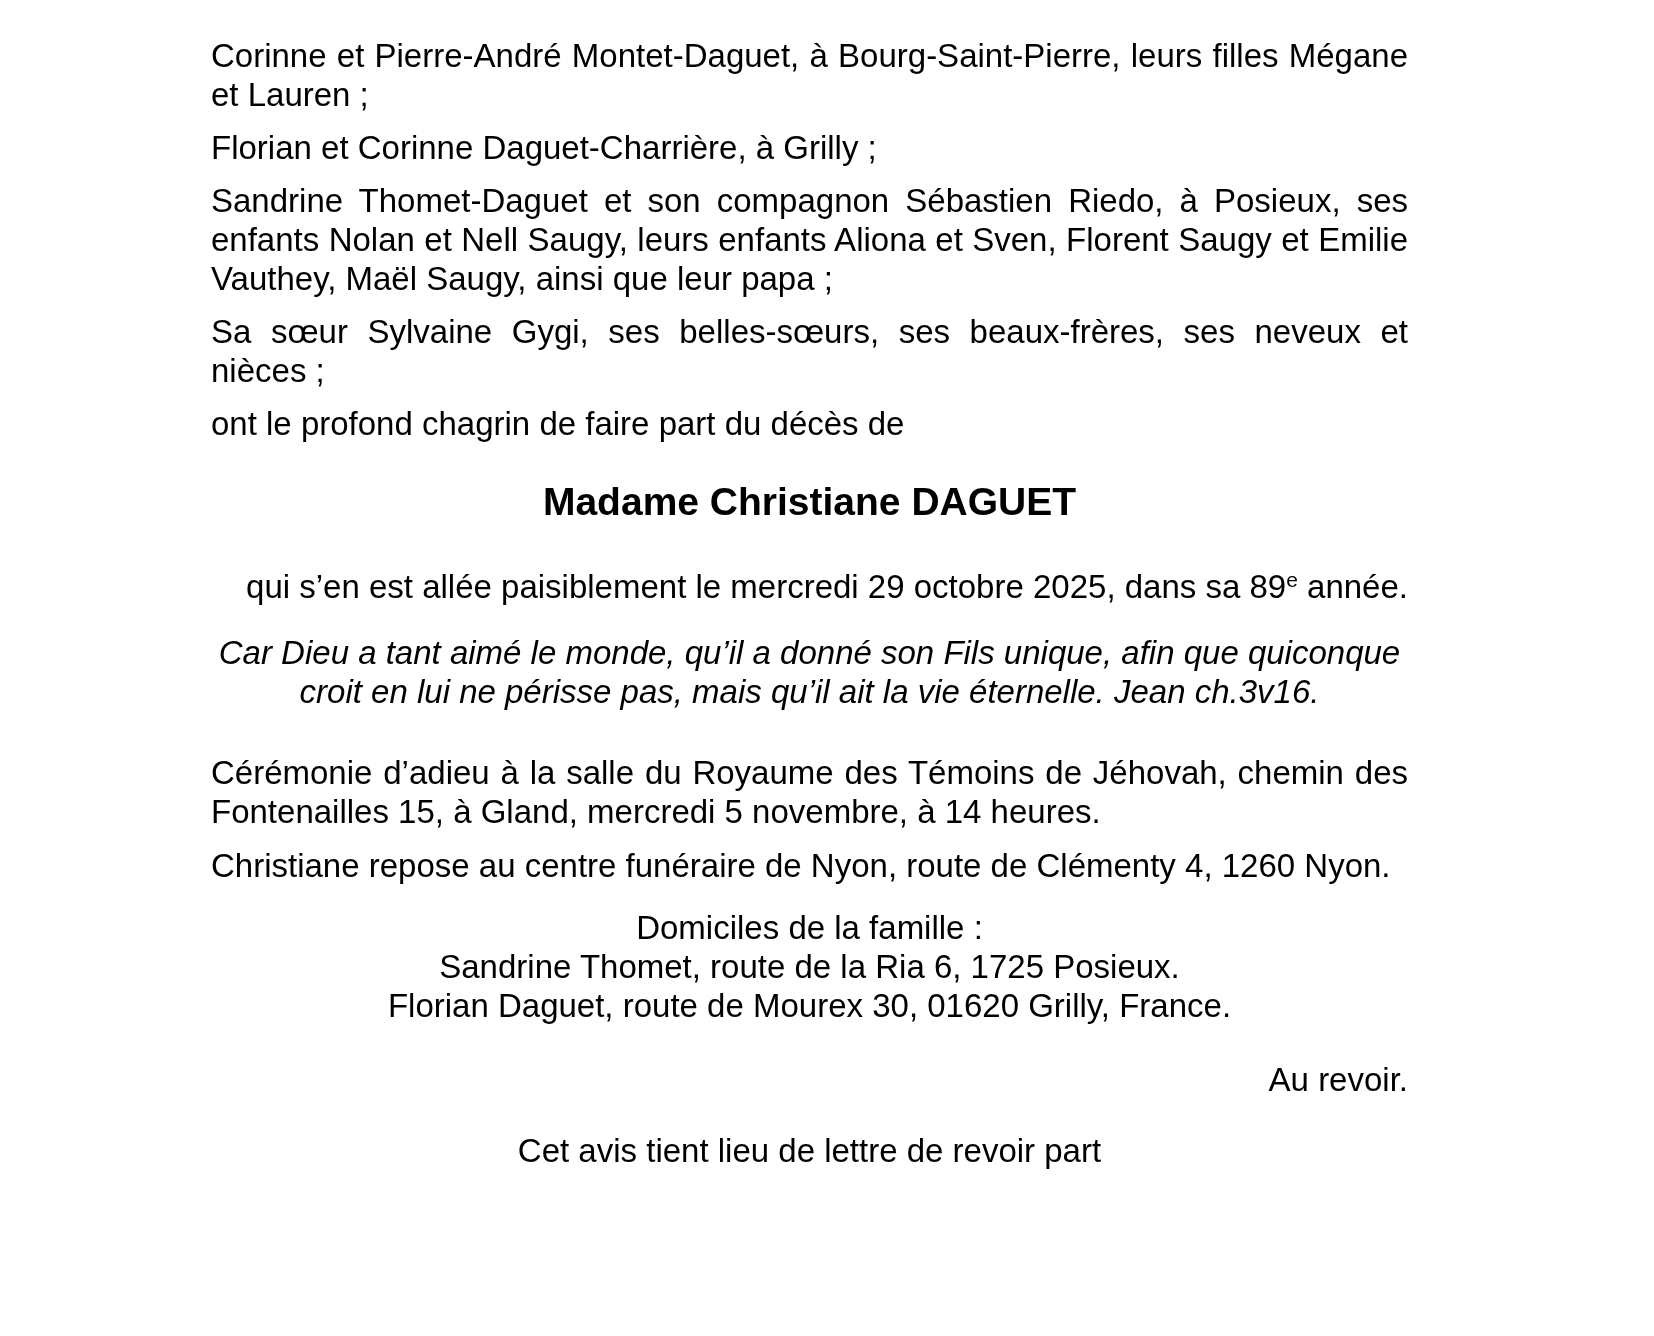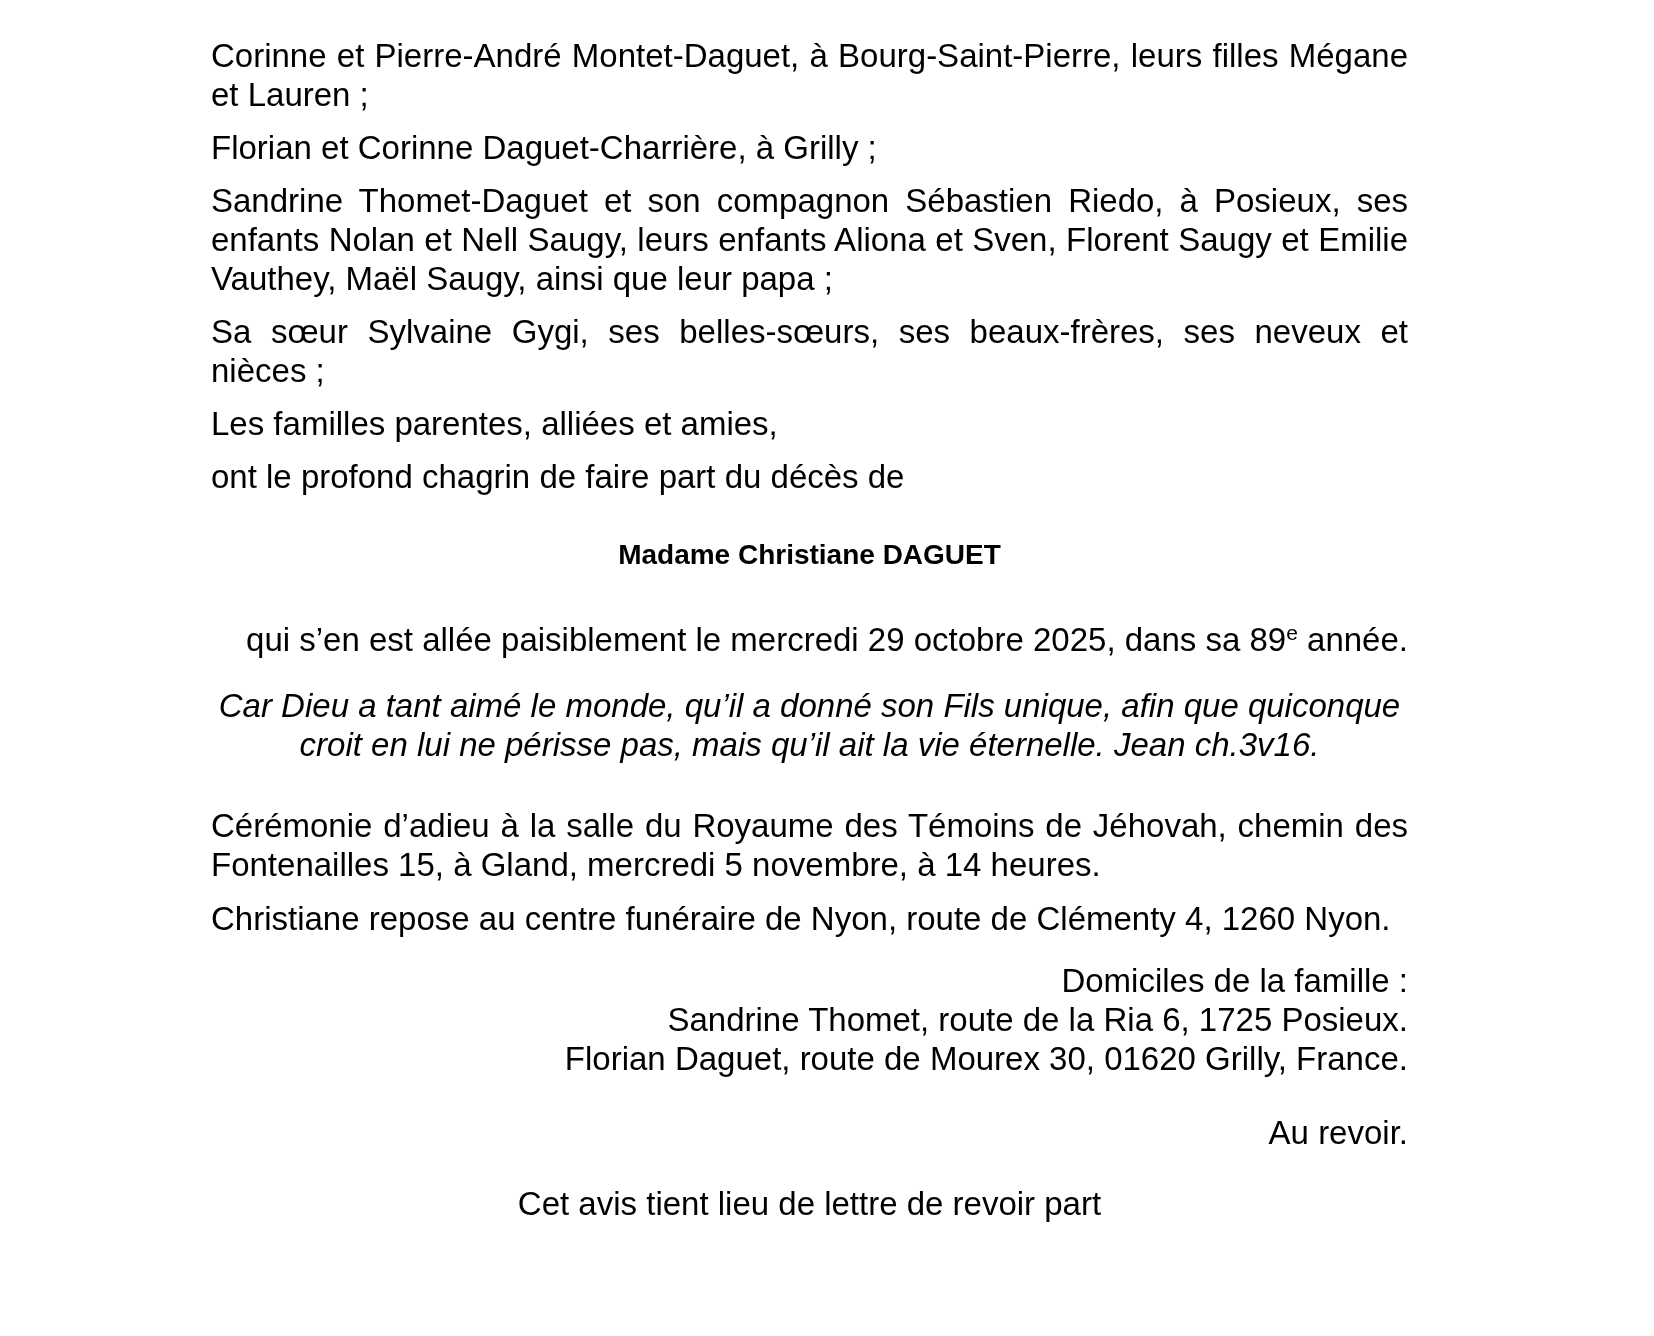--- a/index.html
+++ b/index.html
@@ -27,21 +27,21 @@
   }
   .para {
     margin: 14px 0 0 0;
     text-align: justify;
   }
   .para.first {
     margin-top: 0;
   }
   .deceased-title {
     margin-top: 36px;
-    font-size: 28px;
+    font-size: 39px;
     line-height: 45px;
     font-weight: bold;
     text-align: center;
   }
   .death-line {
     margin-top: 43px;
     text-align: right;
   }
   .death-line .sup {
     font-size: 21px;
@@ -55,21 +55,21 @@
   }
   .ceremony {
     margin-top: 42px;
   }
   .repose {
     margin-top: 15px;
     text-align: left;
   }
   .addresses {
     margin-top: 23px;
-    text-align: right;
+    text-align: center;
   }
   .signoff {
     margin-top: 35px;
     text-align: right;
   }
   .footer-notice {
     margin-top: 32px;
     text-align: center;
   }
 </style>
@@ -79,21 +79,20 @@
 <div class="sheet">
 
   <div class="para first">Corinne et Pierre-André Montet-Daguet, à Bourg-Saint-Pierre, leurs filles Mégane et Lauren ;</div>
 
   <div class="para">Florian et Corinne Daguet-Charrière, à Grilly ;</div>
 
   <div class="para">Sandrine Thomet-Daguet et son compagnon Sébastien Riedo, à Posieux, ses enfants Nolan et Nell Saugy, leurs enfants Aliona et Sven, Florent Saugy et Emilie Vauthey, Maël Saugy, ainsi que leur papa ;</div>
 
   <div class="para">Sa sœur Sylvaine Gygi, ses belles-sœurs, ses beaux-frères, ses neveux et nièces ;</div>
 
-  <div class="para">Les familles parentes, alliées et amies,</div>
 
   <div class="para">ont le profond chagrin de faire part du décès de</div>
 
   <div class="deceased-title">Madame Christiane DAGUET</div>
 
   <div class="death-line">
     <span>qui s’en est allée paisiblement le mercredi 29 octobre 2025, dans sa 89</span><span class="sup">e</span><span> année.</span>
   </div>
 
   <div class="quote">Car Dieu a tant aimé le monde, qu’il a donné son Fils unique, afin que quiconque croit en lui ne périsse pas, mais qu’il ait la vie éternelle. Jean ch.3v16.</div>

